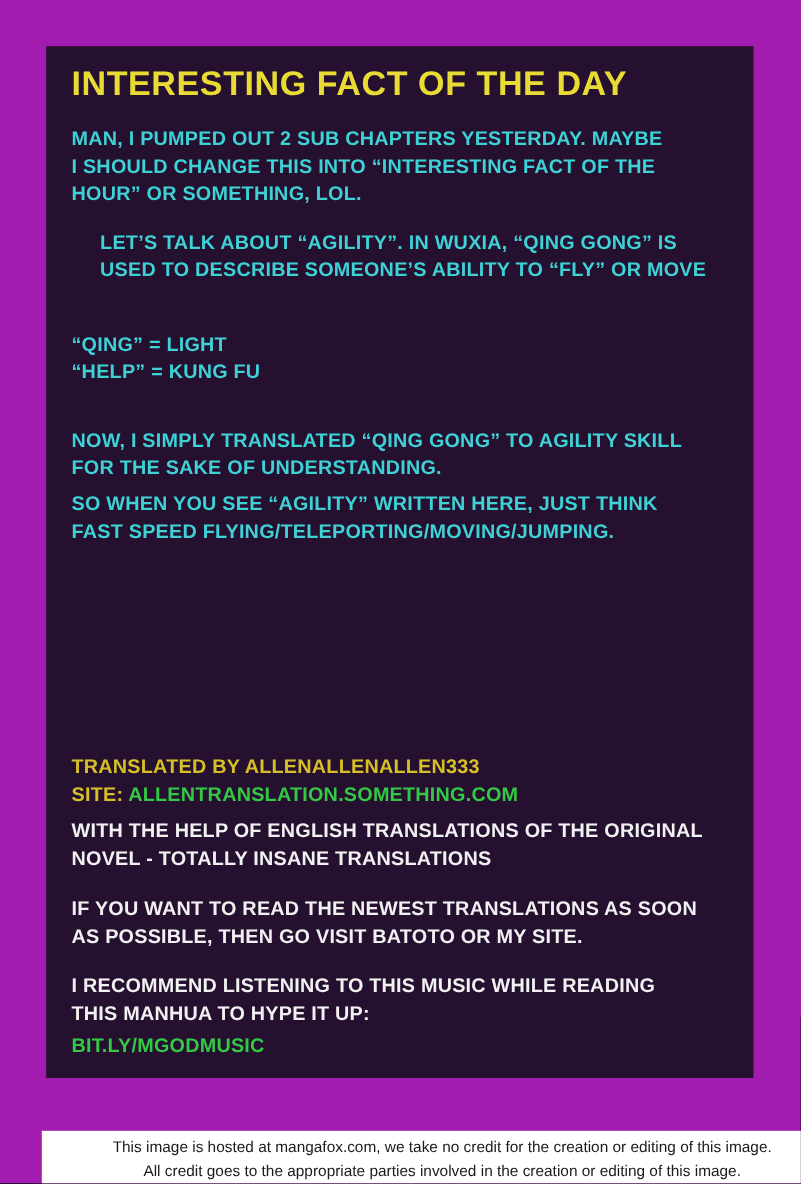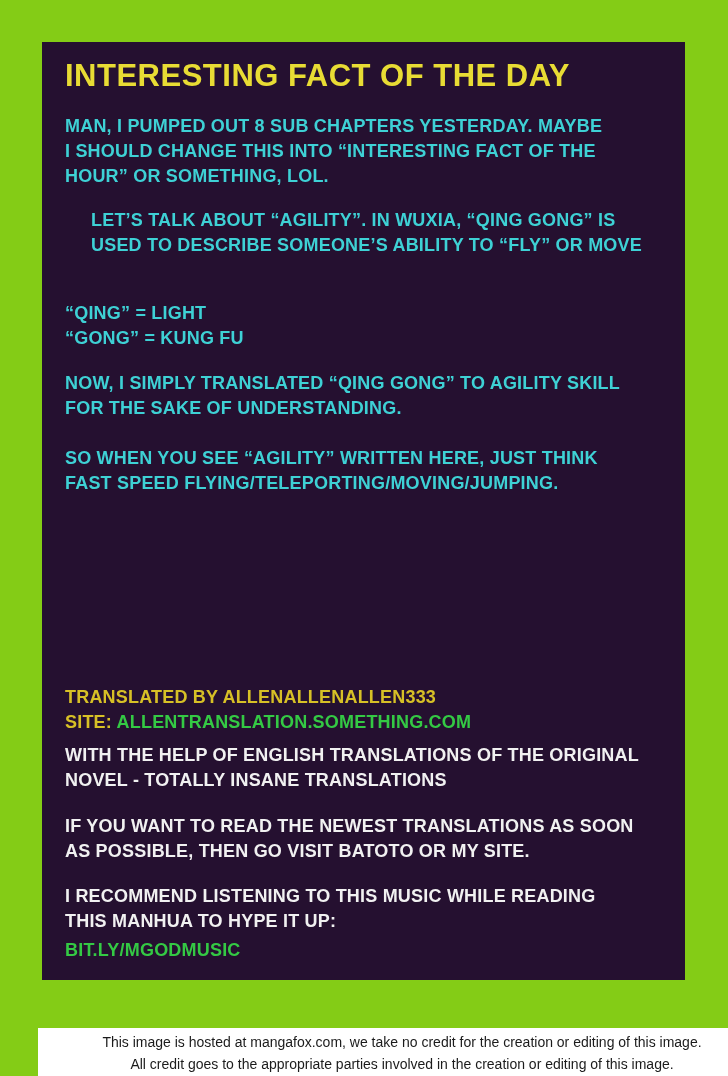--- a/index.html
+++ b/index.html
@@ -12,21 +12,21 @@
     height: 1076px;
     position: relative;
     overflow: hidden;
     font-family: "Liberation Sans", sans-serif;
   }
   .page {
     position: absolute;
     left: 0; top: 0;
     width: 728px;
     height: 1076px;
-    background: #84cc16;
+    background: #a21caf;
   }
   .panel {
     position: absolute;
     left: 42px;
     top: 42px;
     width: 643px;
     height: 938px;
     background: #251030;
   }
   .block {
@@ -51,21 +51,21 @@
     white-space: nowrap;
   }
   .cyan  { color: #3ed1d5; }
   .white { color: #f1f1f1; margin-top: 15px; }
   .credit-yellow { color: #d7c026; }
   .green { color: #34c944; }
 
   .pos-intro        { top: 72px;  }
   .pos-agility      { top: 166px; margin-left: 26px; }
   .pos-definitions  { top: 259px; }
-  .pos-translation  { top: 329px; }
+  .pos-translation  { top: 346px; }
   .pos-meaning      { top: 404px; }
   .pos-credits      { top: 611px; margin-top: 32px; }
   .pos-source       { top: 686px; }
   .pos-reading      { top: 757px; }
   .pos-music        { top: 827px; }
   .pos-musiclink    { top: 896px; }
 
   .footer {
     position: absolute;
     left: 0;
@@ -85,33 +85,33 @@
 </head>
 <body>
 
 <div class="page">
 
   <div class="panel">
 
     <div class="title">INTERESTING FACT OF THE DAY</div>
 
     <div class="block cyan pos-intro">
-      <div>MAN, I PUMPED OUT 8 SUB CHAPTERS YESTERDAY. MAYBE</div>
+      <div>MAN, I PUMPED OUT 2 SUB CHAPTERS YESTERDAY. MAYBE</div>
       <div>I SHOULD CHANGE THIS INTO “INTERESTING FACT OF THE</div>
       <div>HOUR” OR SOMETHING, LOL.</div>
     </div>
 
     <div class="block cyan pos-agility">
       <div>LET’S TALK ABOUT “AGILITY”. IN WUXIA, “QING GONG” IS</div>
       <div>USED TO DESCRIBE SOMEONE’S ABILITY TO “FLY” OR MOVE</div>
     </div>
 
     <div class="block cyan pos-definitions">
       <div>“QING” = LIGHT</div>
-      <div>“GONG” = KUNG FU</div>
+      <div>“HELP” = KUNG FU</div>
     </div>
 
     <div class="block cyan pos-translation">
       <div>NOW, I SIMPLY TRANSLATED “QING GONG” TO AGILITY SKILL</div>
       <div>FOR THE SAKE OF UNDERSTANDING.</div>
     </div>
 
     <div class="block cyan pos-meaning">
       <div>SO WHEN YOU SEE “AGILITY” WRITTEN HERE, JUST THINK</div>
       <div>FAST SPEED FLYING/TELEPORTING/MOVING/JUMPING.</div>

